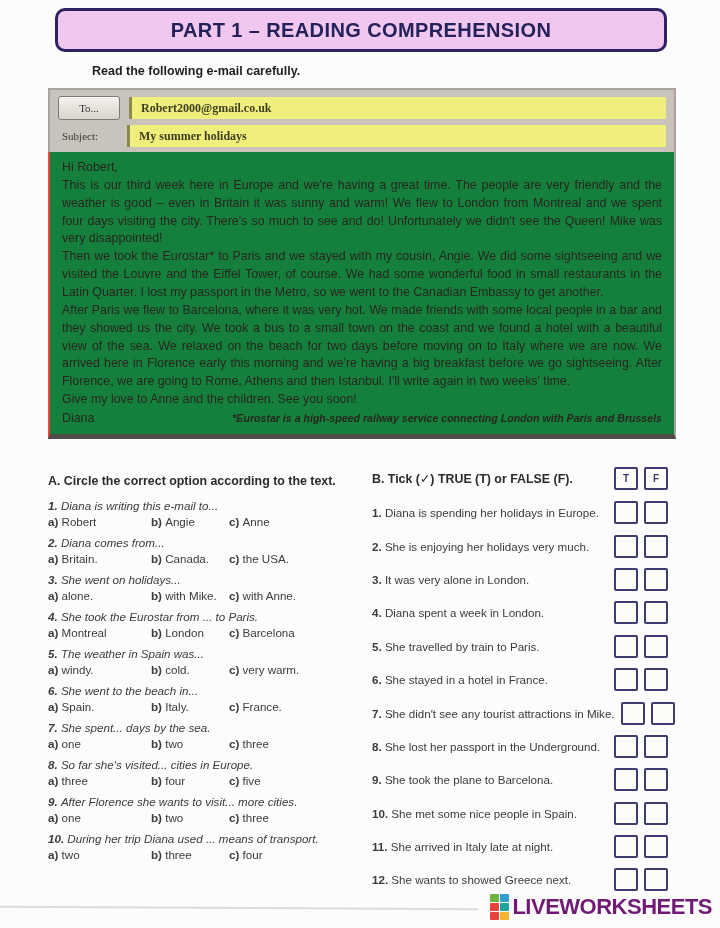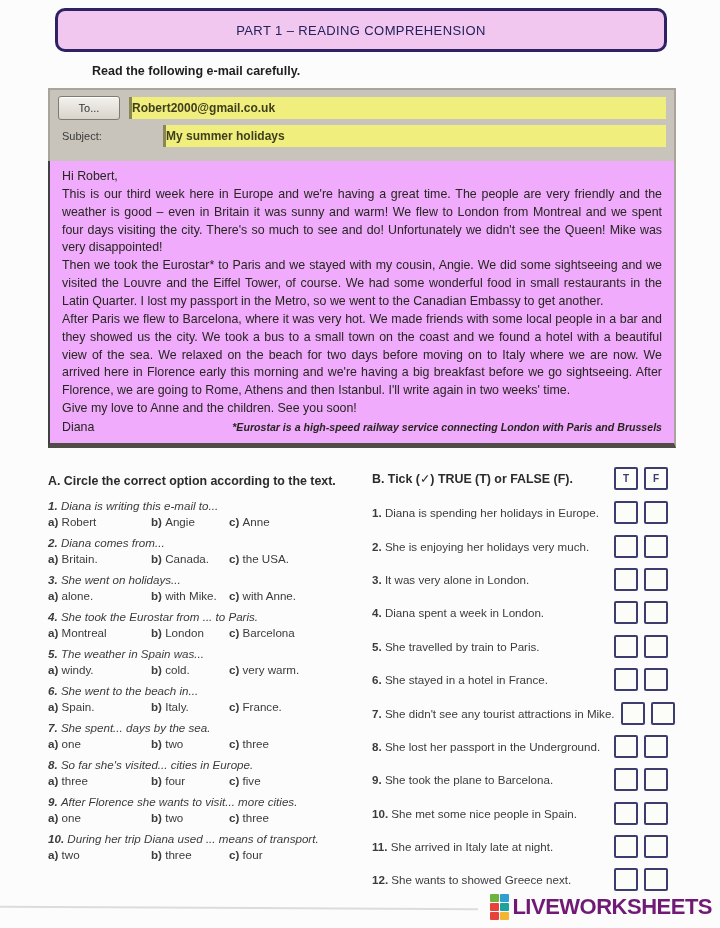--- a/index.html
+++ b/index.html
@@ -9,52 +9,53 @@
     font-family:"Liberation Sans","DejaVu Sans",sans-serif;
     color:#2c2c2c;
   }
   
   .title-box{
     position:absolute;left:55px;top:8px;width:606px;height:38px;
     background:#f1c6ef;border:3px solid #2e2263;border-radius:10px;
     display:flex;align-items:center;justify-content:center;
   }
   .title-box span{
-    font-weight:normal;font-size:13px;color:#23225a;letter-spacing:.4px;
+    font-weight:bold;font-size:20px;color:#23225a;letter-spacing:.4px;
   }
   .instruction{
     position:absolute;left:92px;top:64px;
     font-weight:bold;font-size:12.5px;color:#1e1e1e;
   }
   
   .email{position:absolute;left:48px;top:88px;width:628px;}
   .email-head{
     background:#c8c4bb;border:2px solid #a8a49c;border-bottom:none;
     padding:6px 8px 5px 8px;
+    font-family:Liberation Serif, serif;
   }
   .head-row{display:flex;align-items:center;margin-bottom:5px;}
-  .head-row:last-child{margin-bottom:9px;gap:36px;}
+  .head-row:last-child{margin-bottom:0;}
   .hbtn{
     width:60px;height:22px;flex:0 0 60px;
     background:linear-gradient(#f4f2ee,#d8d4cc);
     border:1px solid #7e7a72;border-radius:3px;
     font-size:11px;color:#333;display:flex;align-items:center;justify-content:center;
     box-shadow:inset 0 1px 0 #fff;
   }
   .hlabel{
     width:60px;flex:0 0 60px;font-size:11px;color:#3a3a3a;padding-left:4px;box-sizing:border-box;
   }
   .hfield{
     flex:1;height:22px;margin-left:9px;display:flex;align-items:center;
-    font-size:12px;font-weight:bold;color:#3f3f1e;
+    padding-left:9px;font-size:12px;font-weight:bold;color:#3f3f1e;
   }
   .hfield.yellow{background:#f0ee7d;border-left:3px solid #8a8850;}
   .hfield.white{background:#ffffff;border:1px solid #8a8680;font-weight:normal;}
   .email-body{
-    background:#f0abfc;border-left:2px solid #404040;border-right:2px solid #a8a49c;
+    background:#15803d;border-left:2px solid #ef4444;border-right:2px solid #a8a49c;
     border-bottom:5px solid #504d48;
     padding:7px 12px 6px 12px;
     font-size:12.4px;line-height:1.44;color:#26261f;text-align:justify;
   }
   .email-body p{margin:0;}
   .sign-row{display:flex;justify-content:space-between;align-items:baseline;margin-top:1px;}
   .sign-row .sig{font-size:12.4px;}
   .sign-row .fnote{font-weight:bold;font-size:10.6px;white-space:nowrap;font-style:italic;}
   
   .sec-a{position:absolute;left:48px;top:474px;width:322px;}

